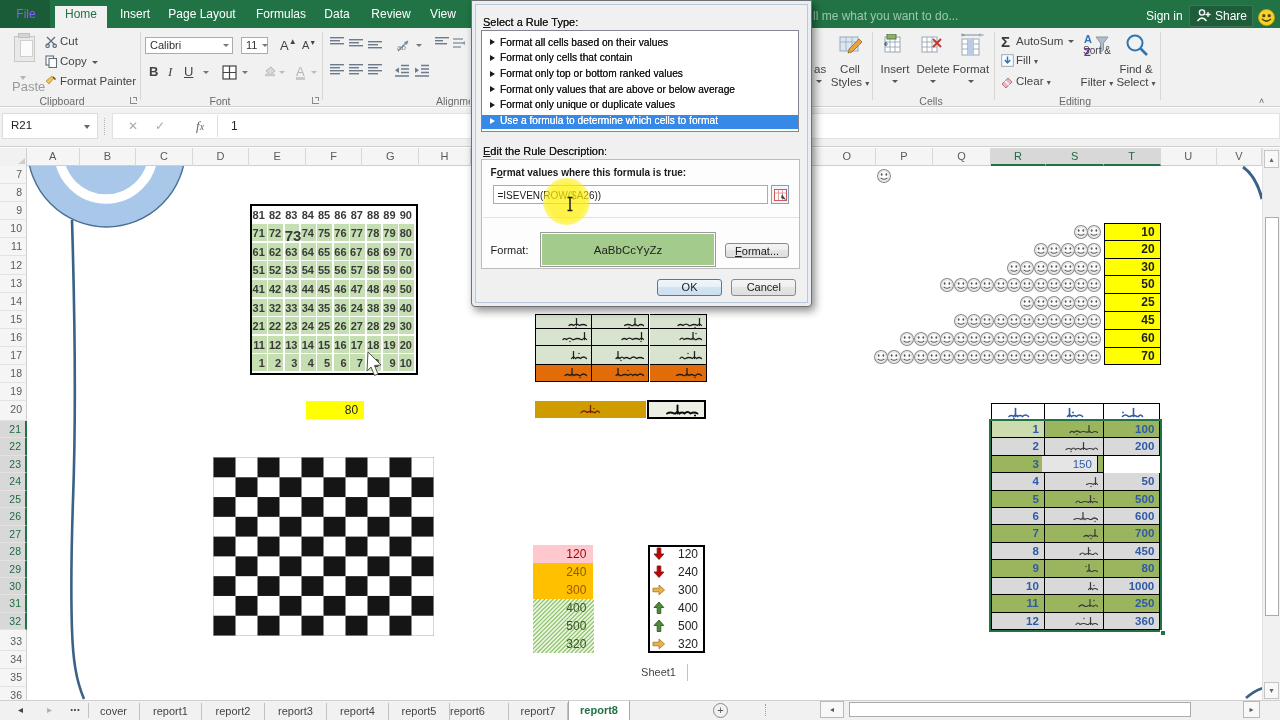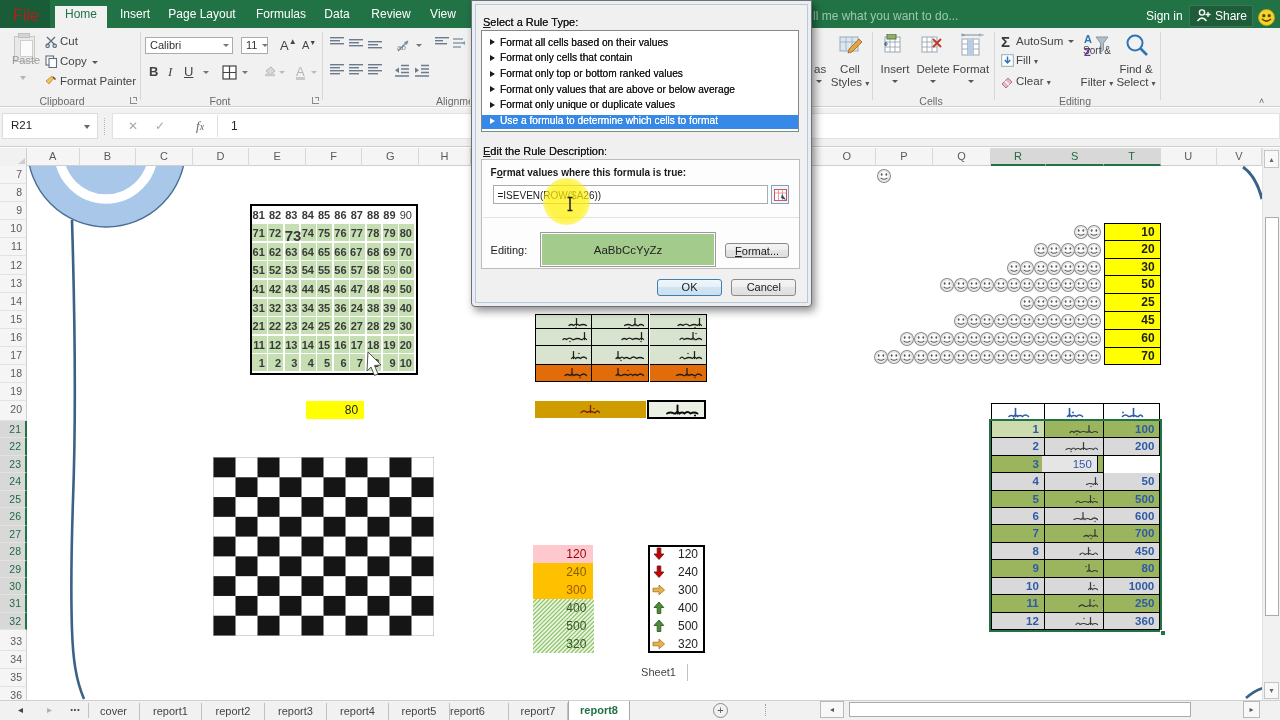--- a/index.html
+++ b/index.html
@@ -2,21 +2,21 @@
 <html><head><meta charset="utf-8">
 <style>
 *{margin:0;padding:0;box-sizing:border-box}
 body{width:1280px;height:720px;overflow:hidden;font-family:"Liberation Sans",sans-serif;position:relative;background:#fff}
 .ab{position:absolute}
 </style></head><body>
 
 <div class="ab" style="left:0;top:0;width:1280px;height:28px;background:#217346"></div>
 <div class="ab" style="left:0;top:0;width:50px;height:28px;background:#1a5c38"></div>
 <div class="ab" style="left:55px;top:6px;width:52px;height:22px;background:#f1f1f1"></div>
-<div class="ab" style="left:26px;top:7px;transform:translateX(-50%);font-size:16px;color:#b91c1c;white-space:nowrap">File</div>
+<div class="ab" style="left:26px;top:7px;transform:translateX(-50%);font-size:12px;color:#8b5cf6;white-space:nowrap">File</div>
 <div class="ab" style="left:81px;top:7px;transform:translateX(-50%);font-size:12px;color:#217346;font-weight:400;white-space:nowrap">Home</div>
 <div class="ab" style="left:135px;top:7px;transform:translateX(-50%);font-size:12px;color:#fff;white-space:nowrap">Insert</div>
 <div class="ab" style="left:202px;top:7px;transform:translateX(-50%);font-size:12px;color:#fff;white-space:nowrap">Page Layout</div>
 <div class="ab" style="left:281px;top:7px;transform:translateX(-50%);font-size:12px;color:#fff;white-space:nowrap">Formulas</div>
 <div class="ab" style="left:337px;top:7px;transform:translateX(-50%);font-size:12px;color:#fff;white-space:nowrap">Data</div>
 <div class="ab" style="left:391px;top:7px;transform:translateX(-50%);font-size:12px;color:#fff;white-space:nowrap">Review</div>
 <div class="ab" style="left:443px;top:7px;transform:translateX(-50%);font-size:12px;color:#fff;white-space:nowrap">View</div>
 <div class="ab" style="left:813px;top:9px;font-size:12px;color:#9ec8ab;white-space:nowrap">ll me what you want to do...</div>
 <div class="ab" style="left:1146px;top:9px;font-size:12px;color:#fff">Sign in</div>
 <div class="ab" style="left:1189px;top:5px;width:64px;height:22px;background:#1e5c3a;border:1px solid #3e7457"></div>
@@ -29,21 +29,21 @@
 <svg class="ab" style="left:1258px;top:9px" width="17" height="17" viewBox="0 0 17 17">
     <circle cx="8.5" cy="8.5" r="8" fill="#f5d327" stroke="#c8a416" stroke-width="0.8"></circle>
     <circle cx="5.8" cy="6.7" r="1.6" fill="#54400a"></circle>
     <circle cx="11.2" cy="6.7" r="1.6" fill="#54400a"></circle>
     <path d="M4.4,10.2 q4.1,3.8 8.2,0" fill="none" stroke="#54400a" stroke-width="1.5" stroke-linecap="round"></path>
   </svg>
 <div class="ab" style="left:0;top:28px;width:1280px;height:79px;background:#f1f1f1;border-bottom:1px solid #d2d0ce"></div>
 <div class="ab" style="left:14px;top:36px;width:21px;height:26px;background:#e9e9e9;border:1px solid #c8c8c8"></div>
 <div class="ab" style="left:18px;top:33px;width:12px;height:5px;background:#d5d5d5;border:1px solid #c0c0c0"></div>
 <div class="ab" style="left:20px;top:40px;width:13px;height:17px;background:#fbfbfb;border:1px solid #cfcfcf"></div>
-<div class="ab" style="left:12px;top:54px;font-size:11px;color:#444;white-space:nowrap;color:#9a9a9a">Paste</div>
+<div class="ab" style="left:12px;top:79px;font-size:13px;color:#444;white-space:nowrap;color:#9a9a9a">Paste</div>
 <div class="ab" style="left:20px;top:76px;border-left:3.5px solid transparent;border-right:3.5px solid transparent;border-top:4px solid #b5b5b5"></div>
 <svg class="ab" style="left:45px;top:36px" width="13" height="12" viewBox="0 0 13 12">
     <path d="M2,1 L10,9 M10,1 L2,9" stroke="#5d6e7f" stroke-width="1.3"></path>
     <circle cx="2.6" cy="9.8" r="1.7" fill="none" stroke="#5d6e7f" stroke-width="1.2"></circle>
     <circle cx="9.7" cy="9.8" r="1.7" fill="none" stroke="#5d6e7f" stroke-width="1.2"></circle>
   </svg>
 <div class="ab" style="left:60px;top:35px;font-size:11.5px;color:#444;white-space:nowrap">Cut</div>
 <svg class="ab" style="left:45px;top:55px" width="13" height="13" viewBox="0 0 13 13">
     <rect x="1" y="1" width="7.5" height="9" fill="#fff" stroke="#5d6e7f" stroke-width="1.1"></rect>
     <rect x="4" y="3.5" width="7.5" height="9" fill="#fff" stroke="#5d6e7f" stroke-width="1.1"></rect>
@@ -279,21 +279,21 @@
 <div class="ab" style="left:250px;top:203.5px;width:167.5px;height:171.5px;background:#fff;border:2px solid #000"></div>
 <div class="ab" style="left:252.0px;top:205.5px;width:14.8px;height:17.0px;background:#fff;color:#3a3a3a;font-size:11px;font-weight:bold;text-align:right;padding:3px 2px 0 0">81</div>
 <div class="ab" style="left:268.4px;top:205.5px;width:14.8px;height:17.0px;background:#fff;color:#3a3a3a;font-size:11px;font-weight:bold;text-align:right;padding:3px 2px 0 0">82</div>
 <div class="ab" style="left:284.7px;top:205.5px;width:14.8px;height:17.0px;background:#fff;color:#3a3a3a;font-size:11px;font-weight:bold;text-align:right;padding:3px 2px 0 0">83</div>
 <div class="ab" style="left:301.1px;top:205.5px;width:14.8px;height:17.0px;background:#fff;color:#3a3a3a;font-size:11px;font-weight:bold;text-align:right;padding:3px 2px 0 0">84</div>
 <div class="ab" style="left:317.4px;top:205.5px;width:14.8px;height:17.0px;background:#fff;color:#3a3a3a;font-size:11px;font-weight:bold;text-align:right;padding:3px 2px 0 0">85</div>
 <div class="ab" style="left:333.8px;top:205.5px;width:14.8px;height:17.0px;background:#fff;color:#3a3a3a;font-size:11px;font-weight:bold;text-align:right;padding:3px 2px 0 0">86</div>
 <div class="ab" style="left:350.1px;top:205.5px;width:14.8px;height:17.0px;background:#fff;color:#3a3a3a;font-size:11px;font-weight:bold;text-align:right;padding:3px 2px 0 0">87</div>
 <div class="ab" style="left:366.5px;top:205.5px;width:14.8px;height:17.0px;background:#fff;color:#3a3a3a;font-size:11px;font-weight:bold;text-align:right;padding:3px 2px 0 0">88</div>
 <div class="ab" style="left:382.8px;top:205.5px;width:14.8px;height:17.0px;background:#fff;color:#3a3a3a;font-size:11px;font-weight:bold;text-align:right;padding:3px 2px 0 0">89</div>
-<div class="ab" style="left:399.1px;top:205.5px;width:14.8px;height:17.0px;background:#fff;color:#3a3a3a;font-size:11px;font-weight:normal;text-align:right;padding:3px 2px 0 0">90</div>
+<div class="ab" style="left:399.1px;top:205.5px;width:14.8px;height:17.0px;background:#fff;color:#3a3a3a;font-size:11px;font-weight:bold;text-align:right;padding:3px 2px 0 0">90</div>
 <div class="ab" style="left:252.0px;top:224.1px;width:14.8px;height:17.0px;background:#c5dfb3;color:#3a3a3a;font-size:11px;font-weight:bold;text-align:right;padding:3px 2px 0 0">71</div>
 <div class="ab" style="left:268.4px;top:224.1px;width:14.8px;height:17.0px;background:#c5dfb3;color:#3a3a3a;font-size:11px;font-weight:bold;text-align:right;padding:3px 2px 0 0">72</div>
 <div class="ab" style="left:284.7px;top:224.1px;width:14.8px;height:17.0px;background:#c5dfb3;color:#3a3a3a;font-size:15px;font-weight:bold;text-align:right;padding:3px 2px 0 0">73</div>
 <div class="ab" style="left:301.1px;top:224.1px;width:14.8px;height:17.0px;background:#c5dfb3;color:#3a3a3a;font-size:11px;font-weight:bold;text-align:right;padding:3px 2px 0 0">74</div>
 <div class="ab" style="left:317.4px;top:224.1px;width:14.8px;height:17.0px;background:#c5dfb3;color:#3a3a3a;font-size:11px;font-weight:bold;text-align:right;padding:3px 2px 0 0">75</div>
 <div class="ab" style="left:333.8px;top:224.1px;width:14.8px;height:17.0px;background:#c5dfb3;color:#3a3a3a;font-size:11px;font-weight:bold;text-align:right;padding:3px 2px 0 0">76</div>
 <div class="ab" style="left:350.1px;top:224.1px;width:14.8px;height:17.0px;background:#c5dfb3;color:#3a3a3a;font-size:11px;font-weight:bold;text-align:right;padding:3px 2px 0 0">77</div>
 <div class="ab" style="left:366.5px;top:224.1px;width:14.8px;height:17.0px;background:#c5dfb3;color:#3a3a3a;font-size:11px;font-weight:bold;text-align:right;padding:3px 2px 0 0">78</div>
 <div class="ab" style="left:382.8px;top:224.1px;width:14.8px;height:17.0px;background:#c5dfb3;color:#3a3a3a;font-size:11px;font-weight:bold;text-align:right;padding:3px 2px 0 0">79</div>
 <div class="ab" style="left:399.1px;top:224.1px;width:14.8px;height:17.0px;background:#c5dfb3;color:#3a3a3a;font-size:11px;font-weight:bold;text-align:right;padding:3px 2px 0 0">80</div>
@@ -308,21 +308,21 @@
 <div class="ab" style="left:382.8px;top:242.7px;width:14.8px;height:17.0px;background:#c5dfb3;color:#3a3a3a;font-size:11px;font-weight:bold;text-align:right;padding:3px 2px 0 0">69</div>
 <div class="ab" style="left:399.1px;top:242.7px;width:14.8px;height:17.0px;background:#c5dfb3;color:#3a3a3a;font-size:11px;font-weight:bold;text-align:right;padding:3px 2px 0 0">70</div>
 <div class="ab" style="left:252.0px;top:261.3px;width:14.8px;height:17.0px;background:#c5dfb3;color:#3a3a3a;font-size:11px;font-weight:bold;text-align:right;padding:3px 2px 0 0">51</div>
 <div class="ab" style="left:268.4px;top:261.3px;width:14.8px;height:17.0px;background:#c5dfb3;color:#3a3a3a;font-size:11px;font-weight:bold;text-align:right;padding:3px 2px 0 0">52</div>
 <div class="ab" style="left:284.7px;top:261.3px;width:14.8px;height:17.0px;background:#c5dfb3;color:#3a3a3a;font-size:11px;font-weight:bold;text-align:right;padding:3px 2px 0 0">53</div>
 <div class="ab" style="left:301.1px;top:261.3px;width:14.8px;height:17.0px;background:#c5dfb3;color:#3a3a3a;font-size:11px;font-weight:bold;text-align:right;padding:3px 2px 0 0">54</div>
 <div class="ab" style="left:317.4px;top:261.3px;width:14.8px;height:17.0px;background:#c5dfb3;color:#3a3a3a;font-size:11px;font-weight:bold;text-align:right;padding:3px 2px 0 0">55</div>
 <div class="ab" style="left:333.8px;top:261.3px;width:14.8px;height:17.0px;background:#c5dfb3;color:#3a3a3a;font-size:11px;font-weight:bold;text-align:right;padding:3px 2px 0 0">56</div>
 <div class="ab" style="left:350.1px;top:261.3px;width:14.8px;height:17.0px;background:#c5dfb3;color:#3a3a3a;font-size:11px;font-weight:bold;text-align:right;padding:3px 2px 0 0">57</div>
 <div class="ab" style="left:366.5px;top:261.3px;width:14.8px;height:17.0px;background:#c5dfb3;color:#3a3a3a;font-size:11px;font-weight:bold;text-align:right;padding:3px 2px 0 0">58</div>
-<div class="ab" style="left:382.8px;top:261.3px;width:14.8px;height:17.0px;background:#c5dfb3;color:#3a3a3a;font-size:11px;font-weight:normal;text-align:right;padding:3px 2px 0 0">59</div>
+<div class="ab" style="left:382.8px;top:261.3px;width:14.8px;height:17.0px;background:#c5dfb3;color:#3a3a3a;font-size:11px;font-weight:bold;text-align:right;padding:3px 2px 0 0">59</div>
 <div class="ab" style="left:399.1px;top:261.3px;width:14.8px;height:17.0px;background:#c5dfb3;color:#3a3a3a;font-size:11px;font-weight:bold;text-align:right;padding:3px 2px 0 0">60</div>
 <div class="ab" style="left:252.0px;top:279.9px;width:14.8px;height:17.0px;background:#c5dfb3;color:#3a3a3a;font-size:11px;font-weight:bold;text-align:right;padding:3px 2px 0 0">41</div>
 <div class="ab" style="left:268.4px;top:279.9px;width:14.8px;height:17.0px;background:#c5dfb3;color:#3a3a3a;font-size:11px;font-weight:bold;text-align:right;padding:3px 2px 0 0">42</div>
 <div class="ab" style="left:284.7px;top:279.9px;width:14.8px;height:17.0px;background:#c5dfb3;color:#3a3a3a;font-size:11px;font-weight:bold;text-align:right;padding:3px 2px 0 0">43</div>
 <div class="ab" style="left:301.1px;top:279.9px;width:14.8px;height:17.0px;background:#c5dfb3;color:#3a3a3a;font-size:11px;font-weight:bold;text-align:right;padding:3px 2px 0 0">44</div>
 <div class="ab" style="left:317.4px;top:279.9px;width:14.8px;height:17.0px;background:#c5dfb3;color:#3a3a3a;font-size:11px;font-weight:bold;text-align:right;padding:3px 2px 0 0">45</div>
 <div class="ab" style="left:333.8px;top:279.9px;width:14.8px;height:17.0px;background:#c5dfb3;color:#3a3a3a;font-size:11px;font-weight:bold;text-align:right;padding:3px 2px 0 0">46</div>
 <div class="ab" style="left:350.1px;top:279.9px;width:14.8px;height:17.0px;background:#c5dfb3;color:#3a3a3a;font-size:11px;font-weight:bold;text-align:right;padding:3px 2px 0 0">47</div>
 <div class="ab" style="left:366.5px;top:279.9px;width:14.8px;height:17.0px;background:#c5dfb3;color:#3a3a3a;font-size:11px;font-weight:bold;text-align:right;padding:3px 2px 0 0">48</div>
 <div class="ab" style="left:382.8px;top:279.9px;width:14.8px;height:17.0px;background:#c5dfb3;color:#3a3a3a;font-size:11px;font-weight:bold;text-align:right;padding:3px 2px 0 0">49</div>
@@ -1061,21 +1061,21 @@
 <div class="ab" style="left:481px;top:159px;width:319.3px;height:110px;background:#fdfdfd;border:1px solid #bcbcbc"></div>
 <div class="ab" style="left:490.6px;top:167px;font-size:10px;font-weight:bold;color:#1a1a1a">F<span style="text-decoration:underline">o</span>rmat values where this formula is true:</div>
 <div class="ab" style="left:492.5px;top:185px;width:275.7px;height:19px;background:#fff;border:1px solid #ababab;font-size:10px;color:#1a1a1a;padding:4px 0 0 4px">=ISEVEN(ROW($A26))</div>
 <div class="ab" style="left:771px;top:185px;width:18px;height:19px;background:#f0f6fb;border:1px solid #7da2c1"></div>
 <svg class="ab" style="left:773.5px;top:188.5px" width="13" height="12" viewBox="0 0 13 12">
     <rect x="0.5" y="0.5" width="12" height="11" fill="#fff" stroke="#c55"></rect>
     <path d="M0.5,4 h12 M4.5,0.5 v11 M8.5,0.5 v11" stroke="#d88" stroke-width="0.8"></path>
     <path d="M8,5 l4,6 -5,-2 z" fill="#334e66"></path>
   </svg>
 <div class="ab" style="left:483px;top:217px;width:316px;height:1px;background:#e2e2e2"></div>
-<div class="ab" style="left:490.6px;top:244px;font-size:11px;color:#1a1a1a">Editing:</div>
+<div class="ab" style="left:490.6px;top:244px;font-size:11px;color:#1a1a1a">Format:</div>
 <div class="ab" style="left:539.6px;top:232.4px;width:176.7px;height:35px;background:#a3cb8b;border:1px solid #9b9b9b;box-shadow:inset 0 0 0 1px #fff"></div>
 <div class="ab" style="left:628px;top:242.5px;transform:translateX(-50%);font-size:11.5px;color:#222;padding-top:1px">AaBbCcYyZz</div>
 <div class="ab" style="left:725.2px;top:242.8px;width:63.8px;height:15.5px;background:linear-gradient(#f4f4f4,#efefef 45%,#e4e4e4 50%,#dfdfdf);border:1px solid #8a8a8a;border-radius:3px;font-size:11px;color:#1a1a1a;text-align:center;padding-top:1px"><span style="text-decoration:underline">F</span>ormat...</div>
 <div class="ab" style="left:656.9px;top:279.3px;width:65.3px;height:16.3px;background:linear-gradient(#f0f7fb,#e6f0f7 45%,#d2e4f1 50%,#cbdff0);border:1px solid #3c7fb1;border-radius:3px;font-size:11px;color:#1a1a1a;text-align:center;padding-top:1px">OK</div>
 <div class="ab" style="left:731.1px;top:279.3px;width:65.4px;height:16.3px;background:linear-gradient(#f4f4f4,#efefef 45%,#e4e4e4 50%,#dfdfdf);border:1px solid #8a8a8a;border-radius:3px;font-size:11px;color:#1a1a1a;text-align:center;padding-top:1px">Cancel</div>
 <div class="ab" style="left:542.5px;top:177.5px;width:47px;height:47px;border-radius:50%;background:radial-gradient(circle, rgba(255,240,0,0.72) 52%, rgba(255,240,0,0.5) 72%, rgba(255,240,0,0) 98%)"></div>
 <svg class="ab" style="left:564px;top:196px" width="12" height="16" viewBox="0 0 12 16">
     <path d="M3.5,1.5 h5 M3.5,14.5 h5 M6,1.5 v13" stroke="#222" stroke-width="1.5"></path>
   </svg>
 </body></html>

